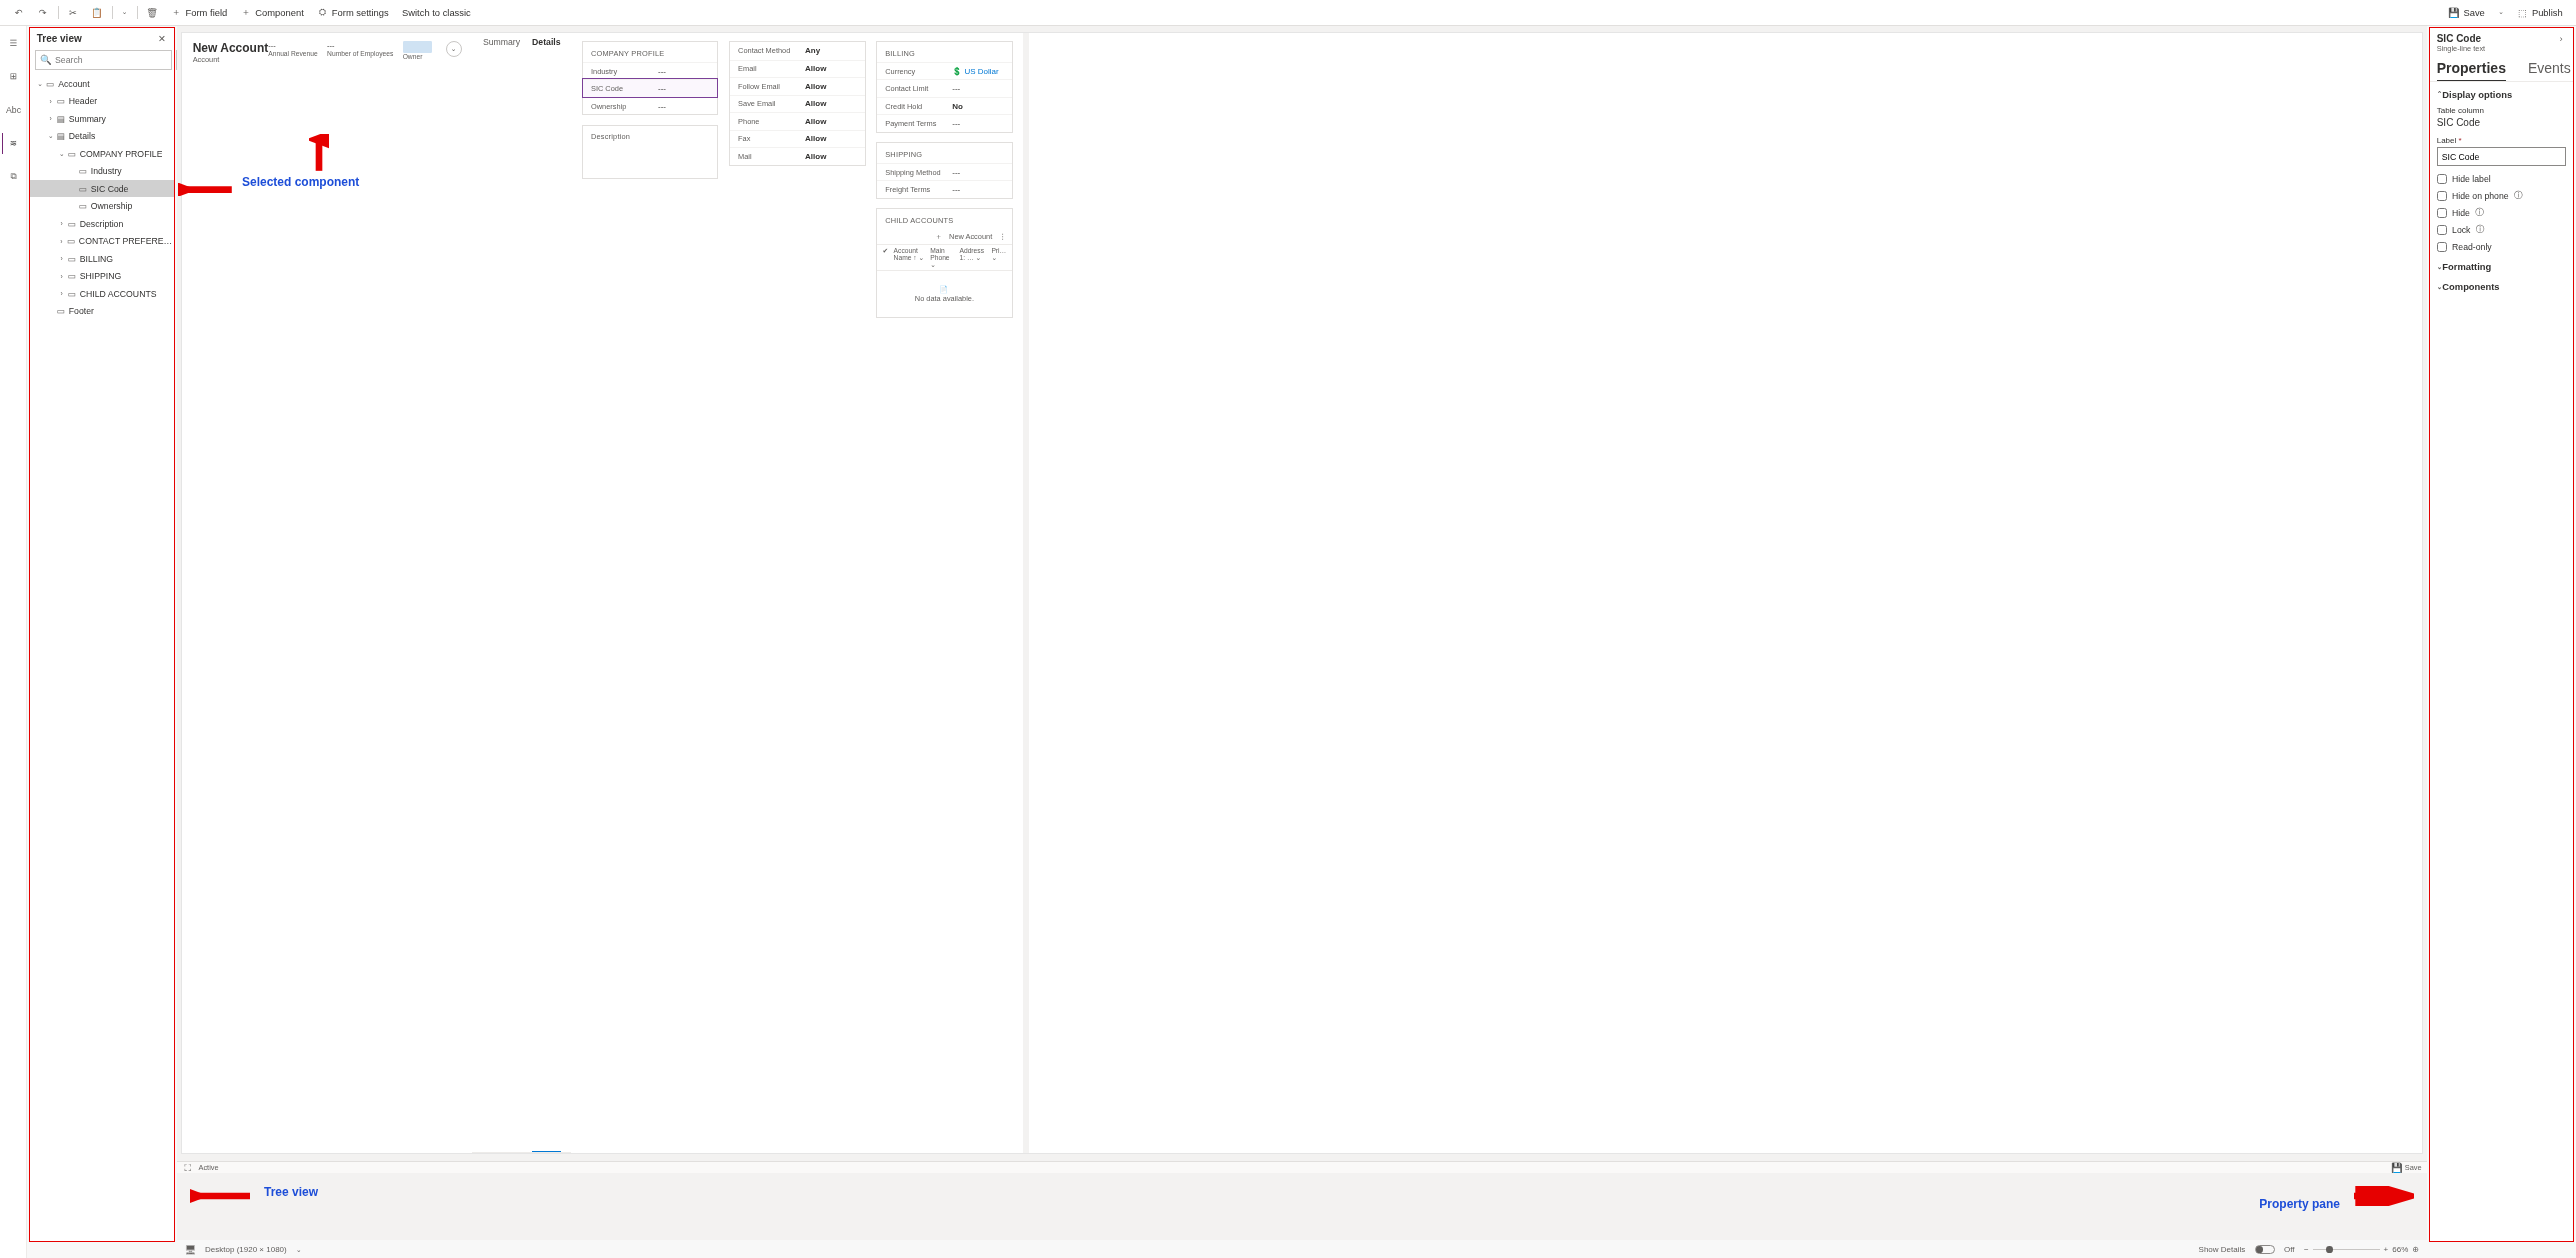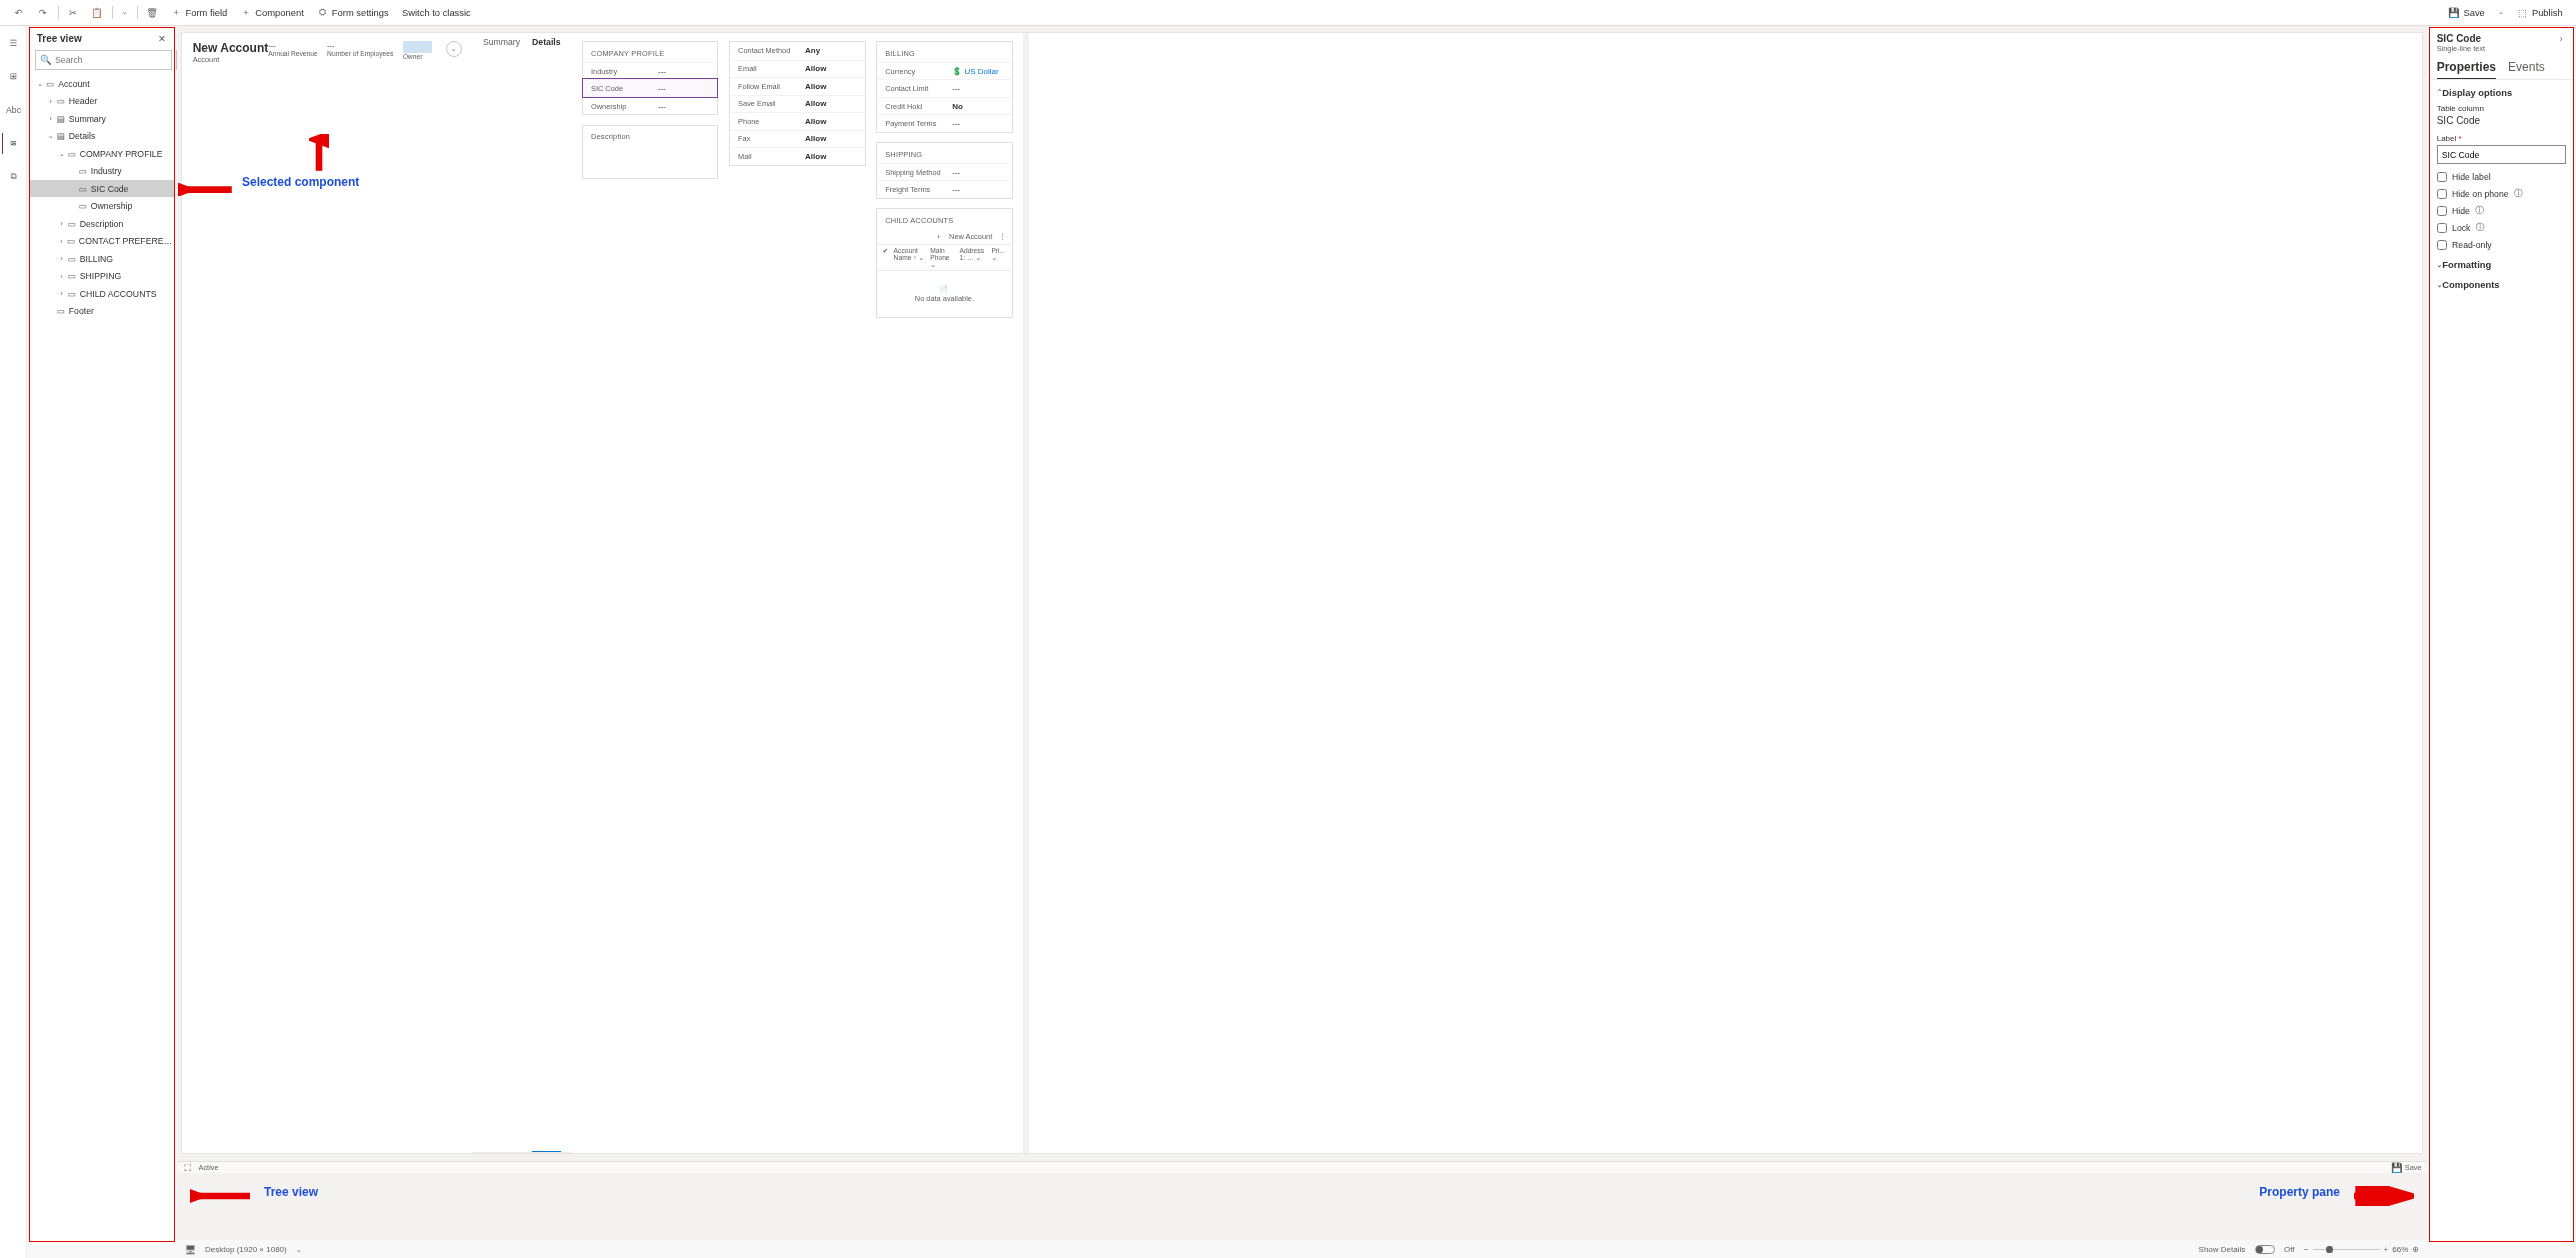--- a/index.html
+++ b/index.html
@@ -73,21 +73,21 @@
 .toggle { width: 20px; height: 9.4px; border-radius: 4.7px; border: 0.7px solid #8a8886; position: relative; }
 .toggle::after { content: ''; position: absolute; width: 6.7px; height: 6.7px; border-radius: 50%; background: #605e5c; top: 0.7px; left: 0.7px; }
 .zoomctl { display: flex; align-items: center; gap: 4px; }
 .zoomctl .track { width: 67px; height: 1.3px; background: #c8c6c4; position: relative; }
 .zoomctl .thumb { position: absolute; width: 6.7px; height: 6.7px; border-radius: 50%; background: #605e5c; top: -2.7px; left: 20%; }
 
 .propspane { width: 145px; background: #fff; border: 1.3px solid #e60000; margin: 1.3px 2px 17px 2px; display: flex; flex-direction: column; }
 .propspane .pp-head { padding: 5.4px 6.7px 2.7px 6.7px; display: flex; align-items: flex-start; justify-content: space-between; }
 .propspane .pp-title { font-size: 10px; font-weight: 600; }
 .propspane .pp-sub { font-size: 7.4px; color: #605e5c; }
-.propspane .pp-tabs { display: flex; gap: 12px; padding: 4px 6.7px 0 6.7px; border-bottom: 0.7px solid #edebe9; font-size: 12px; }
+.propspane .pp-tabs { display: flex; gap: 22px; padding: 4px 6.7px 0 6.7px; border-bottom: 0.7px solid #edebe9; font-size: 14px; }
 .propspane .pp-tabs .ptab { padding-bottom: 4px; cursor: pointer; color: #605e5c; border-bottom: 1.3px solid transparent; }
 .propspane .pp-tabs .ptab.active { color: #323130; font-weight: 600; border-bottom: 1.3px solid #323130; }
 .propspane .section-hd { display: flex; align-items: center; gap: 0; padding: 6.7px 6.7px 2.7px 6.7px; font-weight: 600; font-size: 9.4px; cursor: pointer; }
 .propspane .plabel { padding: 4px 6.7px 1.3px 6.7px; font-size: 8px; color: #323130; }
 .propspane .pvalue { padding: 0 6.7px 4px 6.7px; font-size: 10px; }
 .propspane input.pinput { margin: 1.3px 6.7px 5.4px 6.7px; width: calc(100% - 13.4px); height: 19px; border: 0.7px solid #8a8886; padding: 0 4px; font-size: 8.7px; }
 .propspane label.chk { display: flex; align-items: center; gap: 5.4px; padding: 2.7px 6.7px; font-size: 8.7px; }
 .propspane label.chk input { width: 10px; height: 10px; }
 .req { color: #a4262c; }
 
@@ -401,21 +401,21 @@
         <svg class="arrow" style="left:13.4px; top:13.4px;" width="60" height="20" viewBox="0 0 90 30">
             <defs>
               <marker id="ah1" markerWidth="10" markerHeight="10" refX="2" refY="3" orient="auto">
                 <path d="M8,0 L0,3 L8,6 Z" fill="#e60000"></path>
               </marker>
             </defs>
             <line x1="90" y1="15" x2="8" y2="15" stroke="#e60000" stroke-width="10" marker-end="url(#ah1)"></line>
           </svg>
         <div class="annot" style="left:87px; top:12px;">Tree view</div>
 
-        <div class="annot" style="right:87px; top:12px;">Property pane</div>
+        <div class="annot" style="right:87px; top:24px;">Property pane</div>
         <svg class="arrow" style="right:13.4px; top:13.4px;" width="60" height="20" viewBox="0 0 90 30">
             <defs>
               <marker id="ah2" markerWidth="10" markerHeight="10" refX="8" refY="3" orient="auto">
                 <path d="M0,0 L10,3 L0,6 Z" fill="#e60000"></path>
               </marker>
             </defs>
             <line x1="0" y1="15" x2="82" y2="15" stroke="#e60000" stroke-width="10" marker-end="url(#ah2)"></line>
           </svg>
       </div>
 

